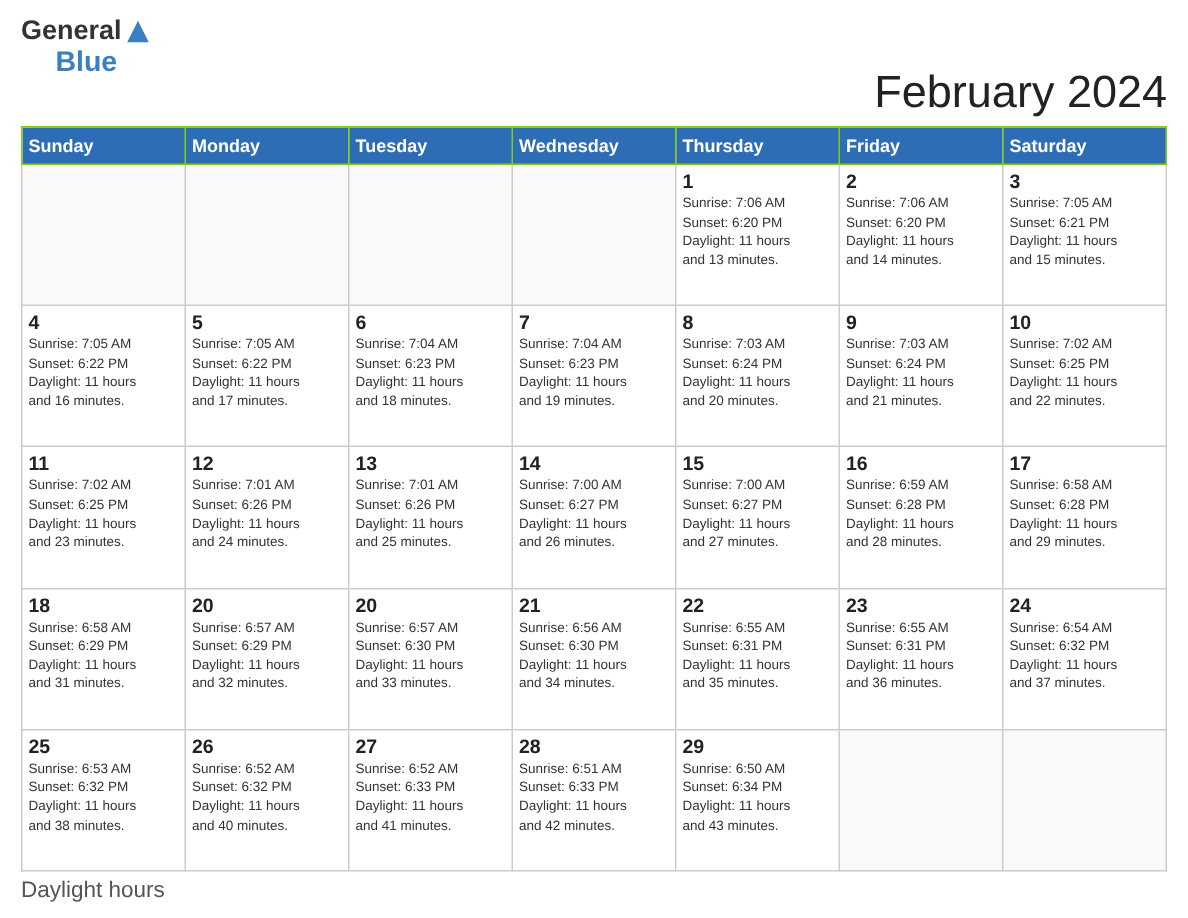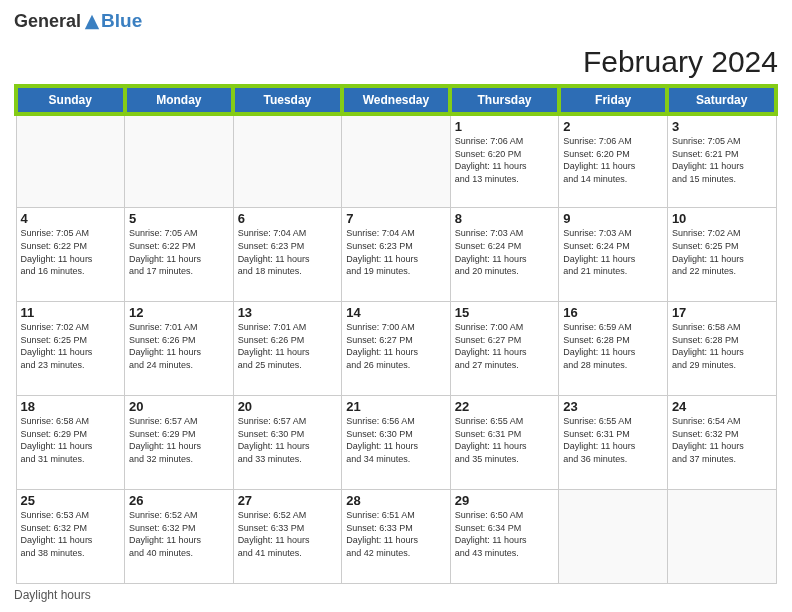--- a/index.html
+++ b/index.html
@@ -18,21 +18,22 @@
       flex-direction: column;
     }
     .header {
       display: flex;
       justify-content: space-between;
       align-items: flex-start;
       margin-bottom: 6px;
     }
     .logo {
       display: flex;
-      align-items: flex-end;
+      flex-direction: column;
+      align-items: center;
     }
     .logo-text {
       display: flex;
       align-items: center;
     }
     .logo-general {
       font-size: 18px;
       font-weight: bold;
       color: #333;
     }
@@ -66,22 +67,22 @@
       border-collapse: collapse;
       width: 100%;
       table-layout: fixed;
     }
     .calendar th {
       background: #2d6db5;
       color: #fff;
       font-size: 12px;
       font-weight: bold;
       padding: 5px 4px;
-      text-align: center;
-      border: 4px solid #84cc16;
+      text-align: left;
+      border: 1px solid #84cc16;
     }
     .calendar td {
       vertical-align: top;
       border: 1px solid #ccc;
       padding: 3px 4px;
       font-size: 9.5px;
       color: #333;
       height: 82px;
     }
     .calendar td.empty {
@@ -94,21 +95,21 @@
       display: block;
       margin-bottom: 1px;
     }
     .day-info {
       font-size: 9px;
       line-height: 1.4;
       color: #333;
     }
     .footer {
       margin-top: 4px;
-      font-size: 12px;
+      font-size: 15px;
       color: #555;
     }
   </style>
 </head>
 <body>
 
 <div class="page">
   <div class="header">
     <div class="logo">
       <div class="logo-text">

